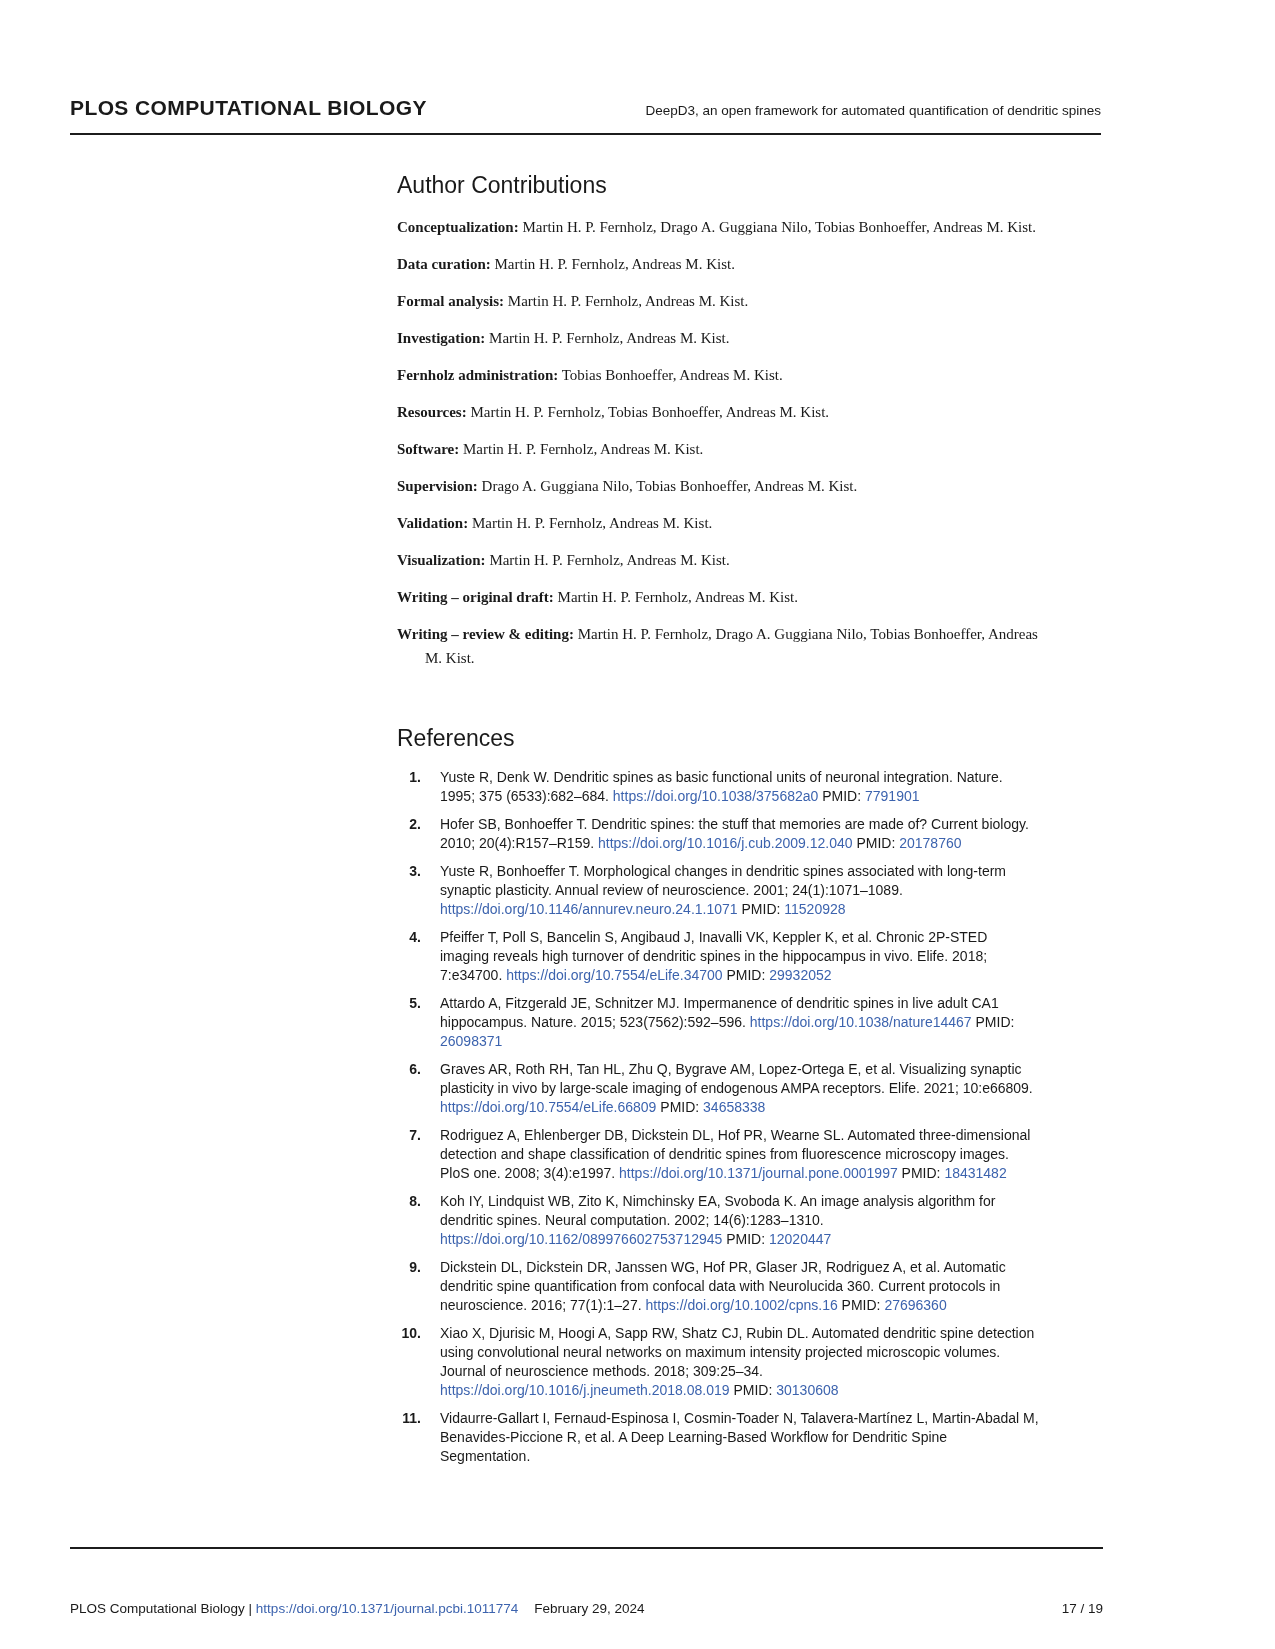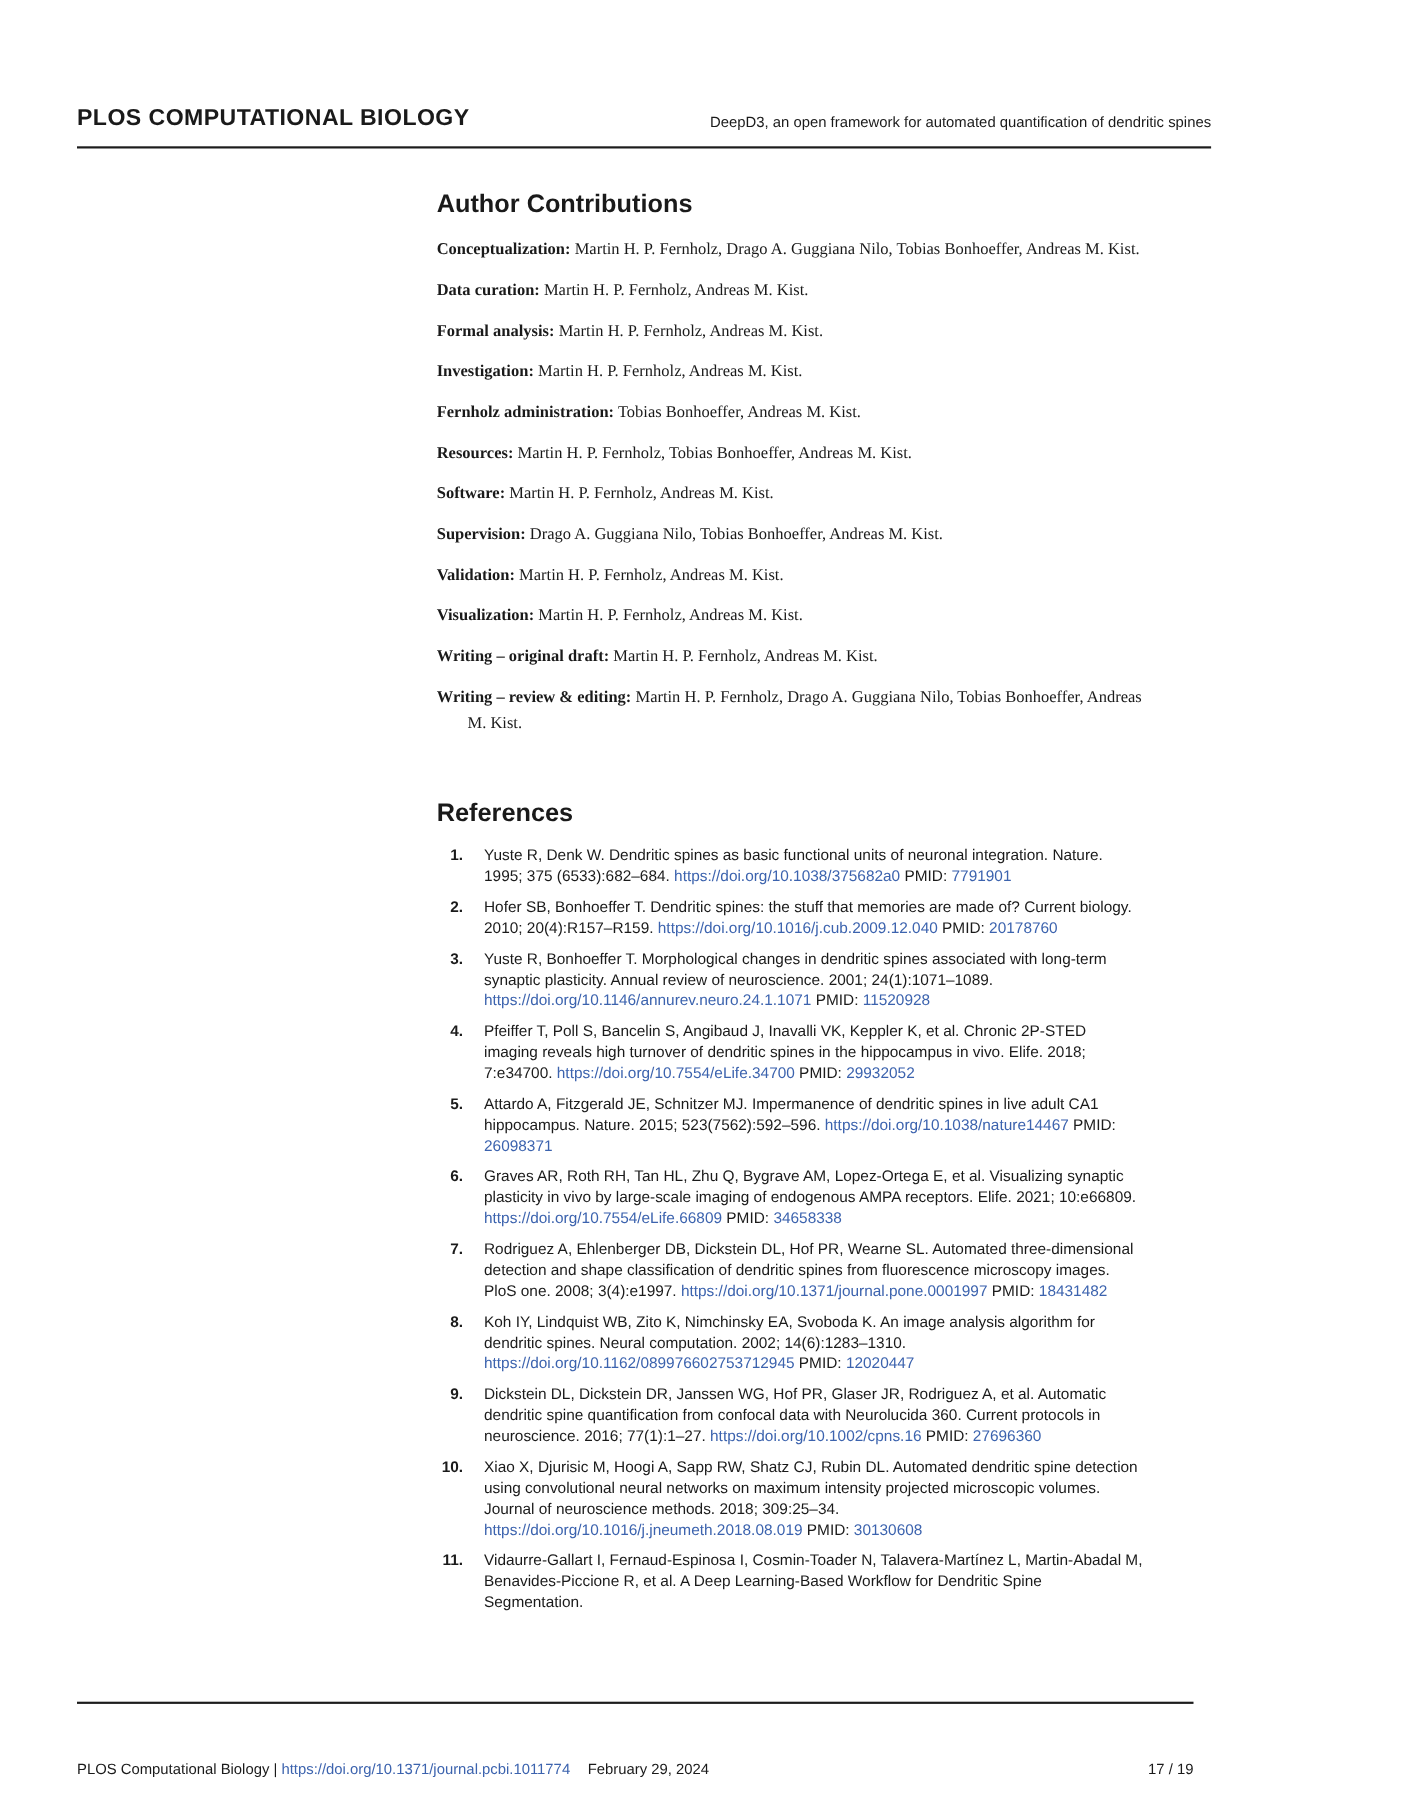--- a/index.html
+++ b/index.html
@@ -17,39 +17,39 @@
     font-family:"Liberation Sans", sans-serif; font-weight:700;
     font-size:21px; letter-spacing:.4px; white-space:nowrap;
   }
   .running-title {
     font-family:"Liberation Sans", sans-serif; font-size:13.5px;
     padding-bottom:2px; white-space:nowrap;margin-top:31px;
   }
   .header-rule { border:0; border-top:2px solid var(--rule); margin:13px 70px 0 70px; }
   .main { margin:0 132px 0 397px; }
   .section-heading {
-    font-family:"Liberation Sans", sans-serif; font-weight:700;
+    font-family:"Liberation Sans", sans-serif; font-weight:400;
     font-size:23px; line-height:28px; margin:36px 0 16px 0;
   }
   .refs-heading { margin-top:54px; }
   .contrib-entry {
     font-family:"Liberation Serif", serif; font-size:15px; line-height:24px;
     margin:0 0 13px 0; padding-left:28px; text-indent:-28px;
   }
   .contrib-role { font-weight:700; }
   .ref-list { list-style:none; margin:0; padding:0; }
   .ref-item {
     display:flex; font-family:"Liberation Sans", sans-serif;
     font-size:14px; line-height:19px; margin-bottom:9px;
   }
   .ref-num { flex:0 0 24px; width:24px; text-align:right; font-weight:700; margin-right:19px; }
   .ref-body { flex:1; }
   .ref-link { color:var(--link); text-decoration:none; overflow-wrap:anywhere; cursor:pointer; }
   .footer {
-    position:absolute; left:70px; right:86px; top:1547px;
+    position:absolute; left:70px; right:68px; top:1547px;
     border-top:2px solid var(--rule); padding-top:13px;
     display:flex; justify-content:space-between; align-items:baseline;
     font-family:"Liberation Sans", sans-serif; font-size:13.5px;
   }
   .footer-left { white-space:nowrap; }
   .footer-doi { color:var(--link); text-decoration:none; cursor:pointer; }
   .footer-date { margin-left:16px; }
   .footer-page { white-space:nowrap;margin-top:39px; }
 </style>
 </head>

